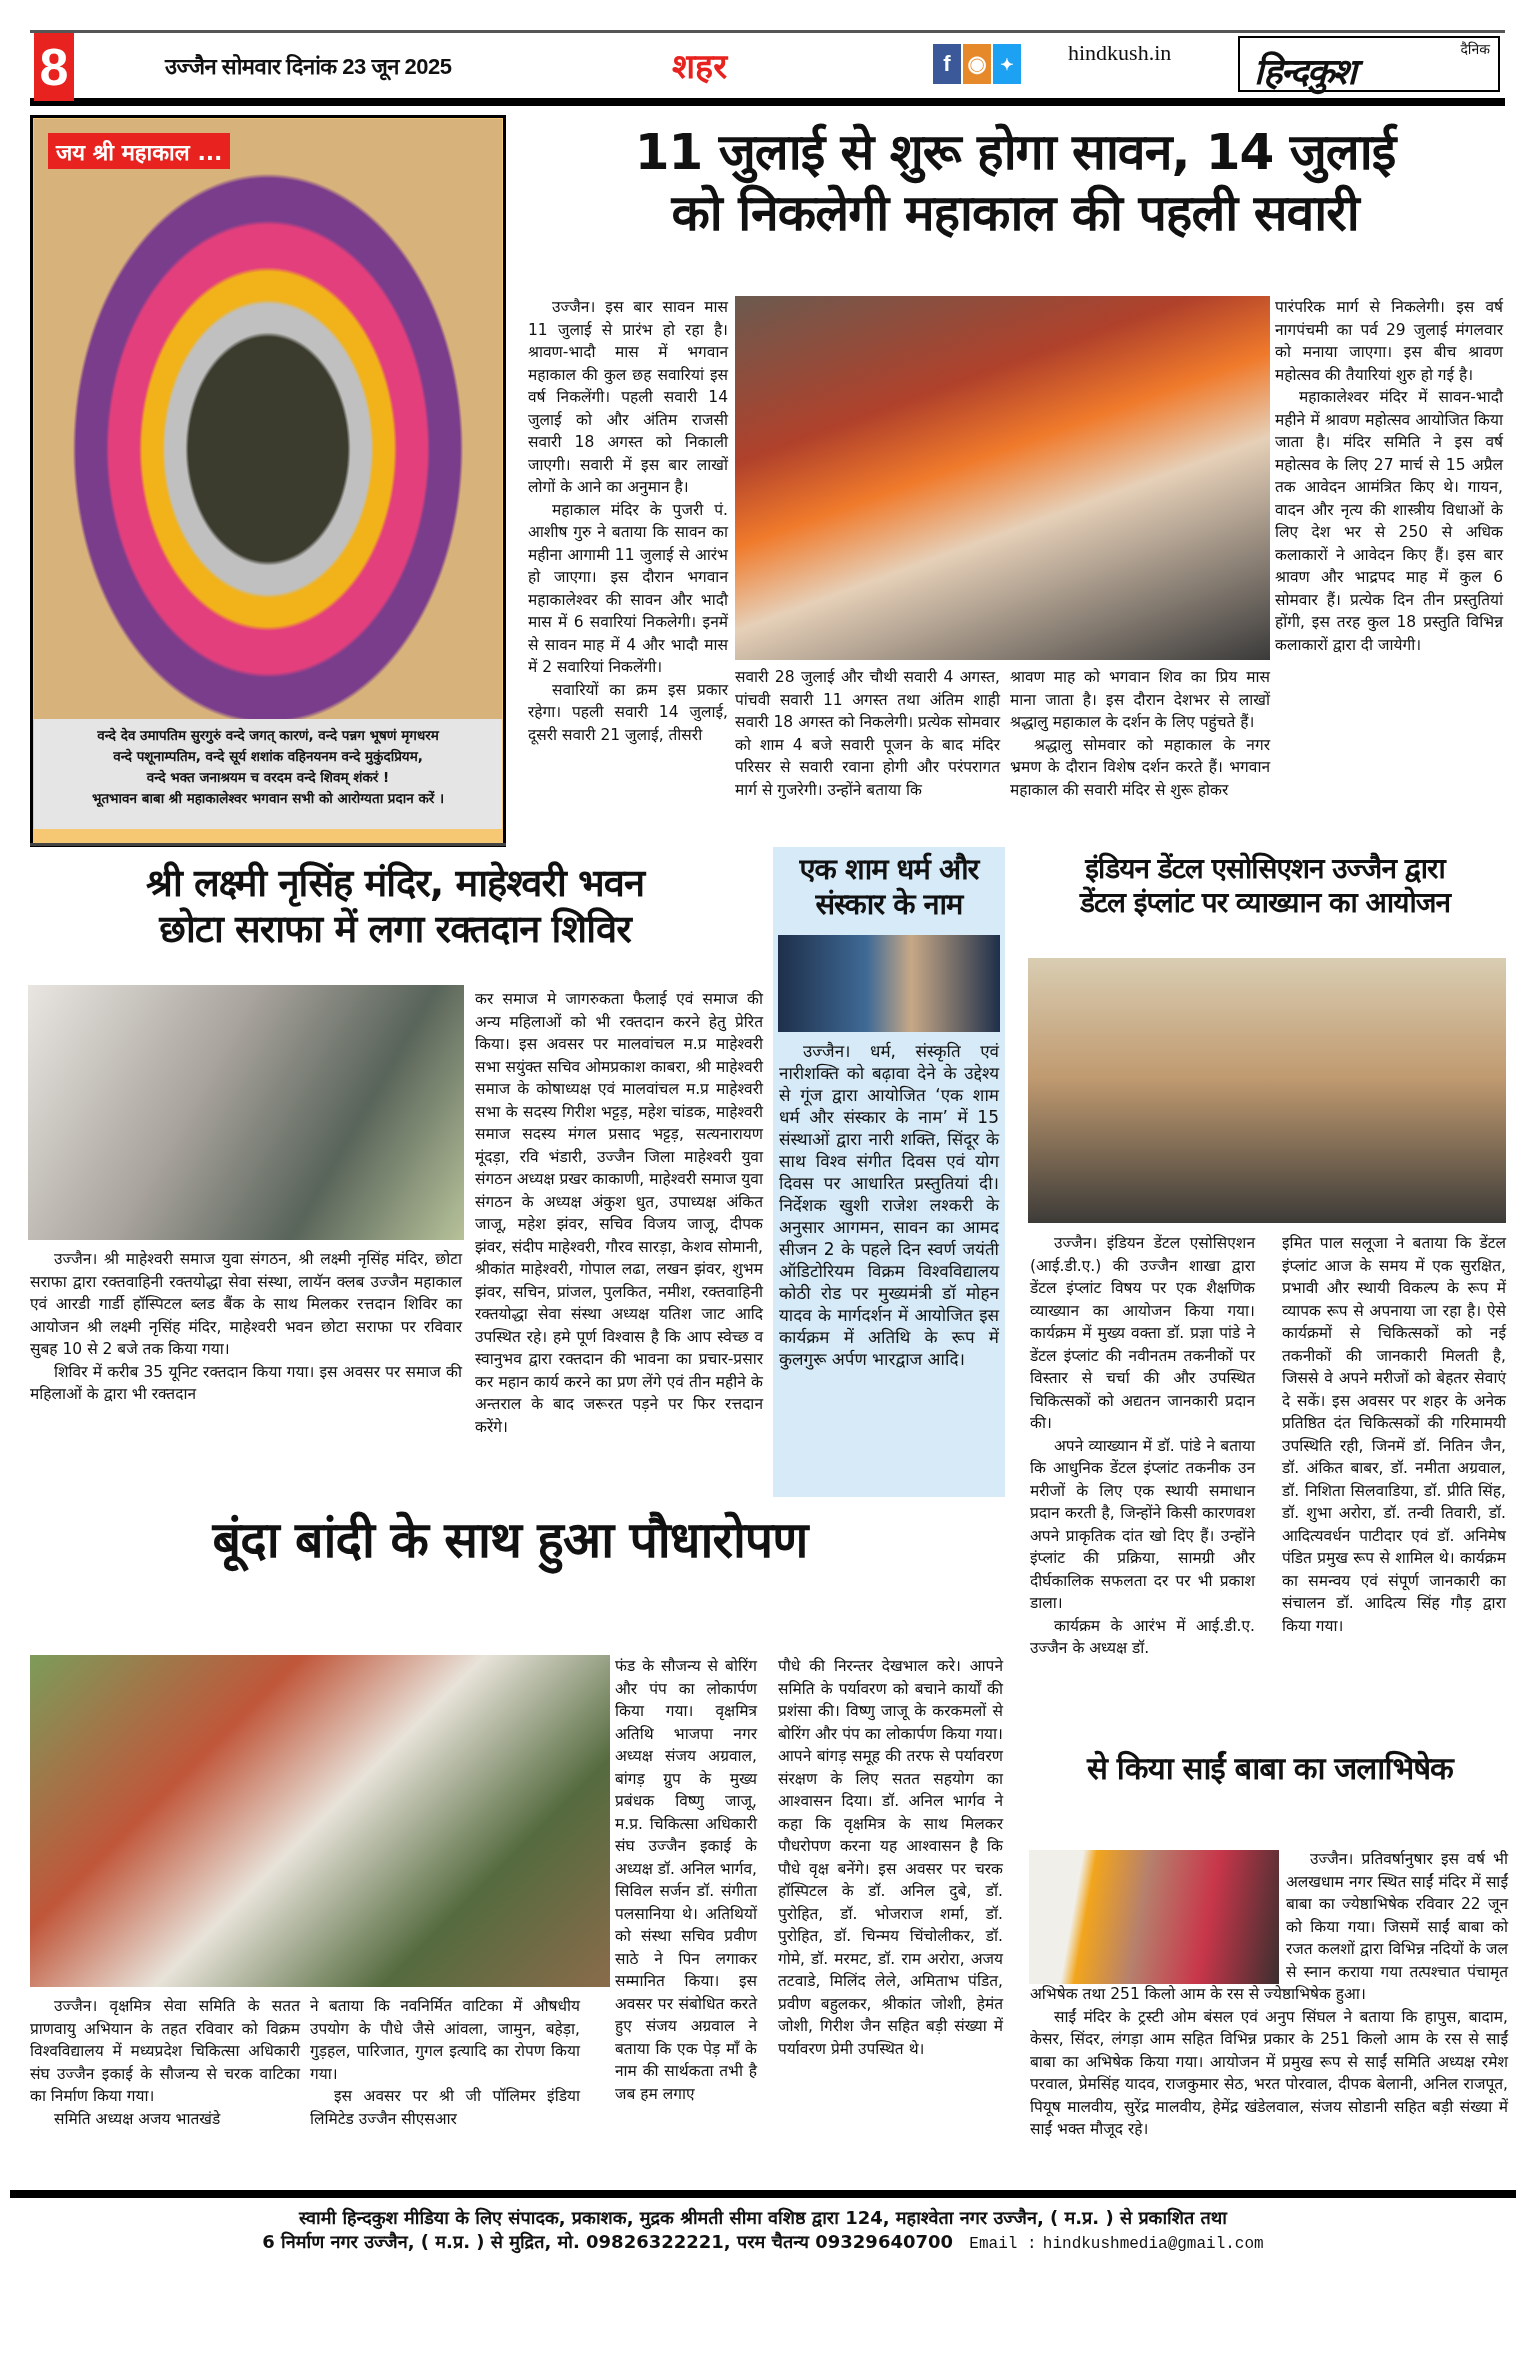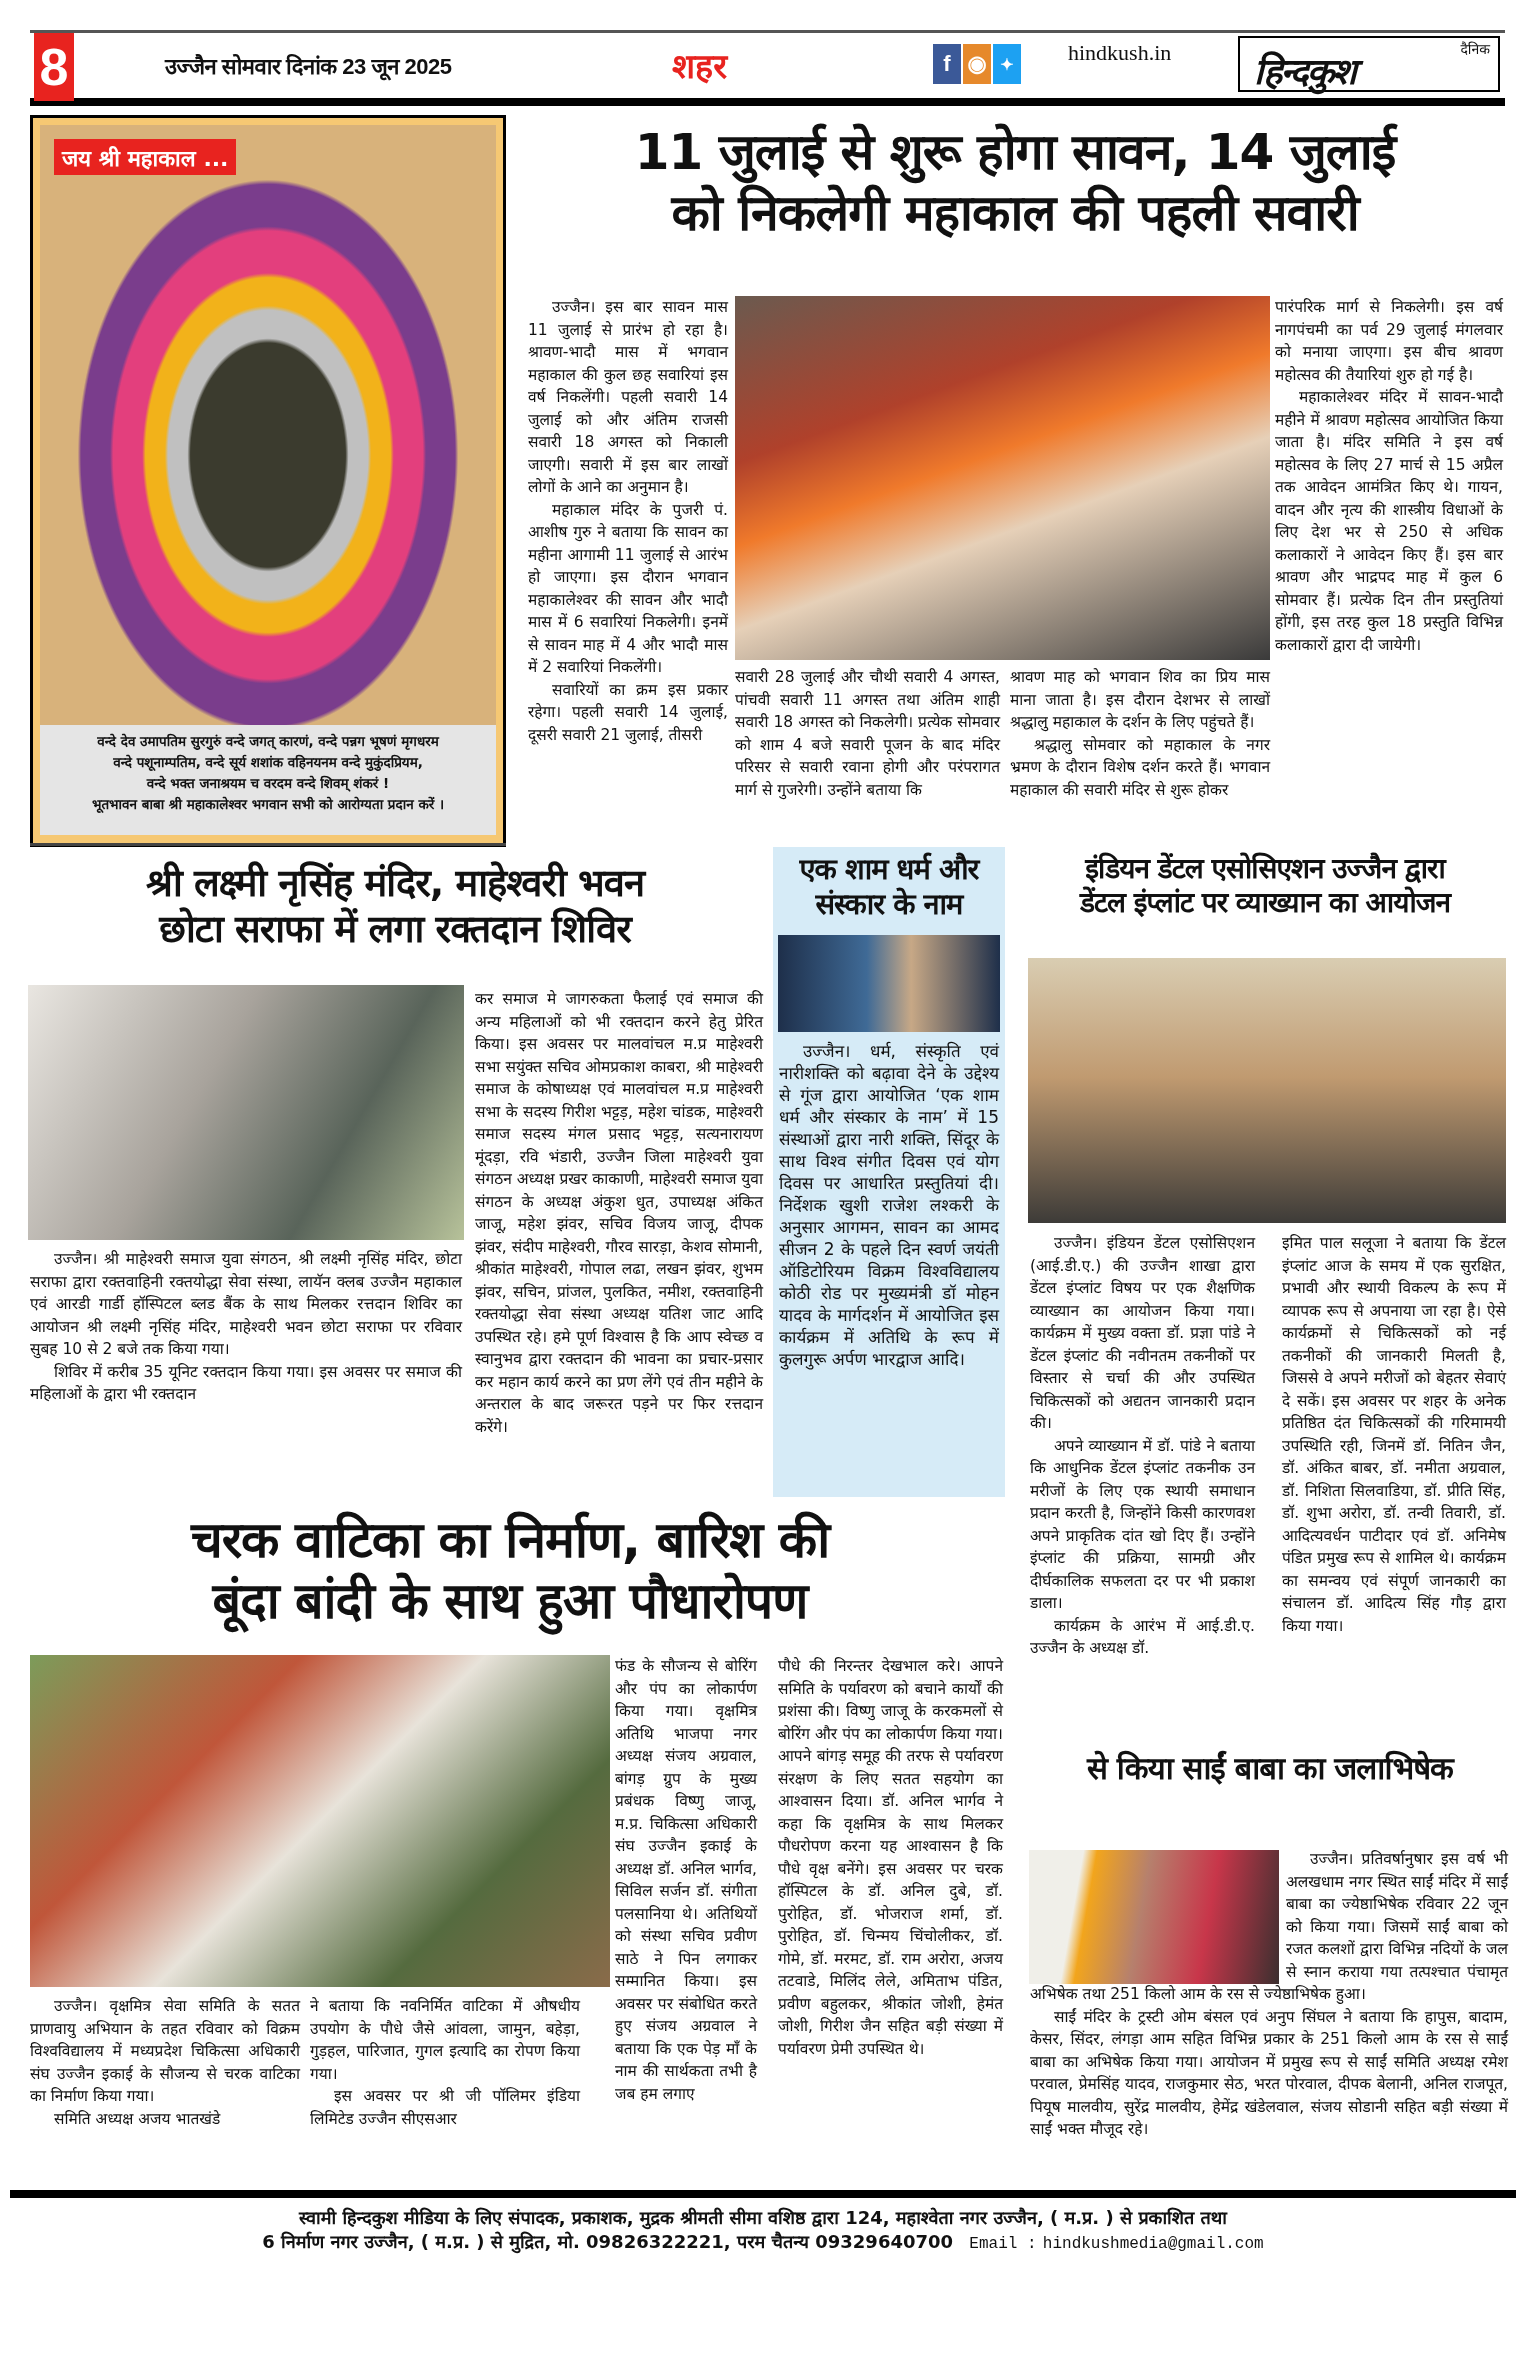--- a/index.html
+++ b/index.html
@@ -12,21 +12,21 @@
 .social{left:933px;top:44px;display:flex;gap:2px}
 .social span{width:28px;height:40px;display:flex;align-items:center;justify-content:center;color:#fff;font:bold 22px "Liberation Sans",sans-serif}
 .site{left:1068px;top:40px;font:22px "Liberation Serif",serif}
 .logo{left:1238px;top:36px;width:262px;height:56px;border:2px solid #000;text-align:center}
 .logo .d{position:absolute;right:8px;top:1px;font:14px "DejaVu Sans",sans-serif}
 .logo .n{position:absolute;left:14px;top:8px;font:italic bold 36px "DejaVu Sans",sans-serif;letter-spacing:-2px}
 .col{font:15.5px/22.5px "DejaVu Sans",sans-serif;text-align:justify;hyphens:none}
 .col p{text-indent:24px}
 h1,h2,h3{font-family:"DejaVu Sans",sans-serif;font-weight:bold;line-height:1.22;letter-spacing:-1px;text-align:center}
 .photo{overflow:hidden}
-.feature{left:30px;top:115px;width:476px;height:732px;border:3px solid #000;background:#f6c873;padding:7px}
+.feature{left:30px;top:115px;width:476px;height:732px;border:3px solid #000;background:#f6c873;padding:1px}
 .feature .img{width:100%;height:600px;background:radial-gradient(ellipse at 50% 55%,#3b3b2e 0 24%,#c0c0c0 25% 31%,#f2b21a 32% 38%,#e33f7d 39% 48%,#7a3d8c 49% 58%,#d8b27b 59%);position:relative}
 .badge{position:absolute;left:14px;top:14px;background:#e8231f;color:#fff;font:bold 22px "DejaVu Sans",sans-serif;padding:3px 8px}
 .shloka{background:#e5e5e5;text-align:center;font:bold 13.5px/21px "DejaVu Sans",sans-serif;padding:6px 4px;height:110px}
 .rule-h{height:3px;background:#444}
 .bluebox{left:773px;top:847px;width:232px;height:650px;background:#d6ebf7}
 footer .l{font:bold 18px "DejaVu Sans",sans-serif;text-align:center;white-space:nowrap}
 </style>
 </head>
 <body>
 
@@ -111,21 +111,20 @@
 <div class="abs col" style="left:1030px;top:1232px;width:225px">
   <p>उज्जैन। इंडियन डेंटल एसोसिएशन (आई.डी.ए.) की उज्जैन शाखा द्वारा डेंटल इंप्लांट विषय पर एक शैक्षणिक व्याख्यान का आयोजन किया गया। कार्यक्रम में मुख्य वक्ता डॉ. प्रज्ञा पांडे ने डेंटल इंप्लांट की नवीनतम तकनीकों पर विस्तार से चर्चा की और उपस्थित चिकित्सकों को अद्यतन जानकारी प्रदान की।</p>
   <p>अपने व्याख्यान में डॉ. पांडे ने बताया कि आधुनिक डेंटल इंप्लांट तकनीक उन मरीजों के लिए एक स्थायी समाधान प्रदान करती है, जिन्होंने किसी कारणवश अपने प्राकृतिक दांत खो दिए हैं। उन्होंने इंप्लांट की प्रक्रिया, सामग्री और दीर्घकालिक सफलता दर पर भी प्रकाश डाला।</p>
   <p>कार्यक्रम के आरंभ में आई.डी.ए. उज्जैन के अध्यक्ष डॉ.</p>
 </div>
 <div class="abs col" style="left:1282px;top:1232px;width:224px">
   <p style="text-indent:0">इमित पाल सलूजा ने बताया कि डेंटल इंप्लांट आज के समय में एक सुरक्षित, प्रभावी और स्थायी विकल्प के रूप में व्यापक रूप से अपनाया जा रहा है। ऐसे कार्यक्रमों से चिकित्सकों को नई तकनीकों की जानकारी मिलती है, जिससे वे अपने मरीजों को बेहतर सेवाएं दे सकें। इस अवसर पर शहर के अनेक प्रतिष्ठित दंत चिकित्सकों की गरिमामयी उपस्थिति रही, जिनमें डॉ. नितिन जैन, डॉ. अंकित बाबर, डॉ. नमीता अग्रवाल, डॉ. निशिता सिलवाडिया, डॉ. प्रीति सिंह, डॉ. शुभा अरोरा, डॉ. तन्वी तिवारी, डॉ. आदित्यवर्धन पाटीदार एवं डॉ. अनिमेष पंडित प्रमुख रूप से शामिल थे। कार्यक्रम का समन्वय एवं संपूर्ण जानकारी का संचालन डॉ. आदित्य सिंह गौड़ द्वारा किया गया।</p>
 </div>
 
 <h2 class="abs" style="left:20px;top:1510px;width:980px;font-size:50px">
-  <div>चरक वाटिका का निर्माण, बारिश की</div>
   <div>बूंदा बांदी के साथ हुआ पौधारोपण</div>
 </h2>
 <div class="abs photo" style="left:30px;top:1655px;width:580px;height:332px;background:linear-gradient(135deg,#7c9c5a,#c0563a 30%,#e8e3da 50%,#556b3f 75%,#8a6b4a)"></div>
 <div class="abs col" style="left:30px;top:1995px;width:270px">
   <p>उज्जैन। वृक्षमित्र सेवा समिति के सतत प्राणवायु अभियान के तहत रविवार को विक्रम विश्वविद्यालय में मध्यप्रदेश चिकित्सा अधिकारी संघ उज्जैन इकाई के सौजन्य से चरक वाटिका का निर्माण किया गया।</p>
   <p>समिति अध्यक्ष अजय भातखंडे</p>
 </div>
 <div class="abs col" style="left:310px;top:1995px;width:270px">
   <p style="text-indent:0">ने बताया कि नवनिर्मित वाटिका में औषधीय उपयोग के पौधे जैसे आंवला, जामुन, बहेड़ा, गुड़हल, पारिजात, गुगल इत्यादि का रोपण किया गया।</p>
   <p>इस अवसर पर श्री जी पॉलिमर इंडिया लिमिटेड उज्जैन सीएसआर</p>

